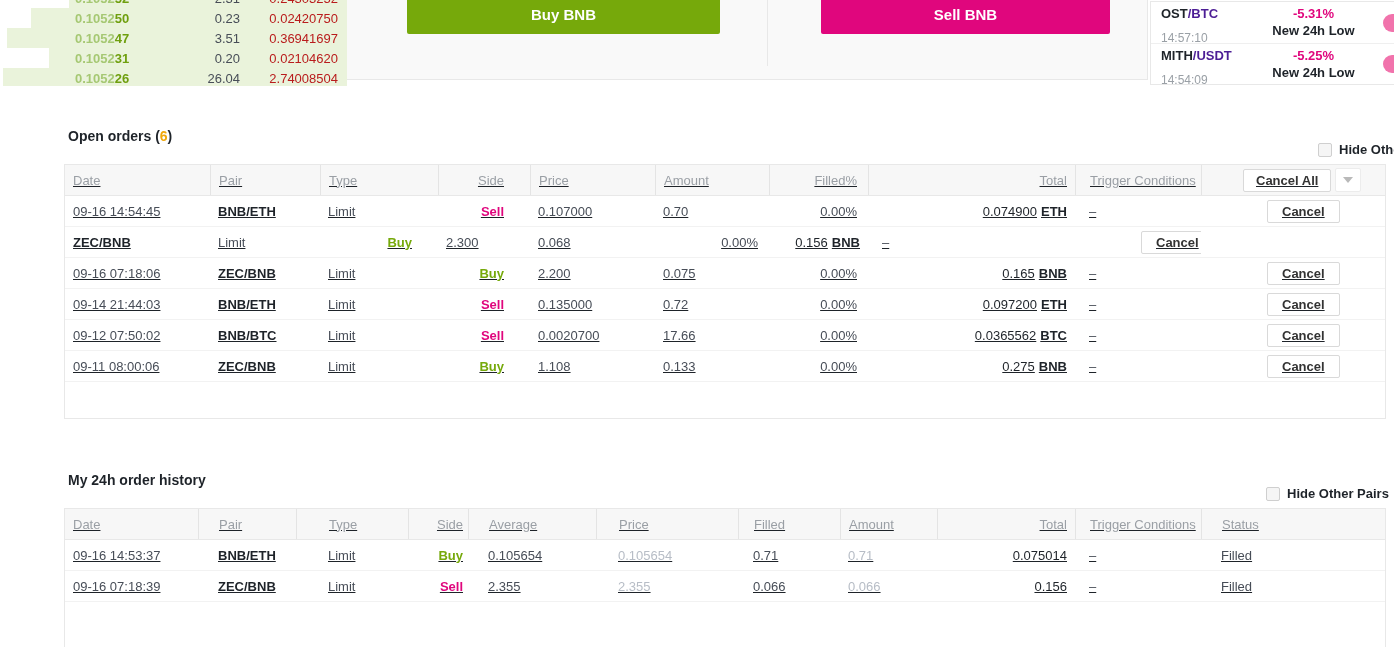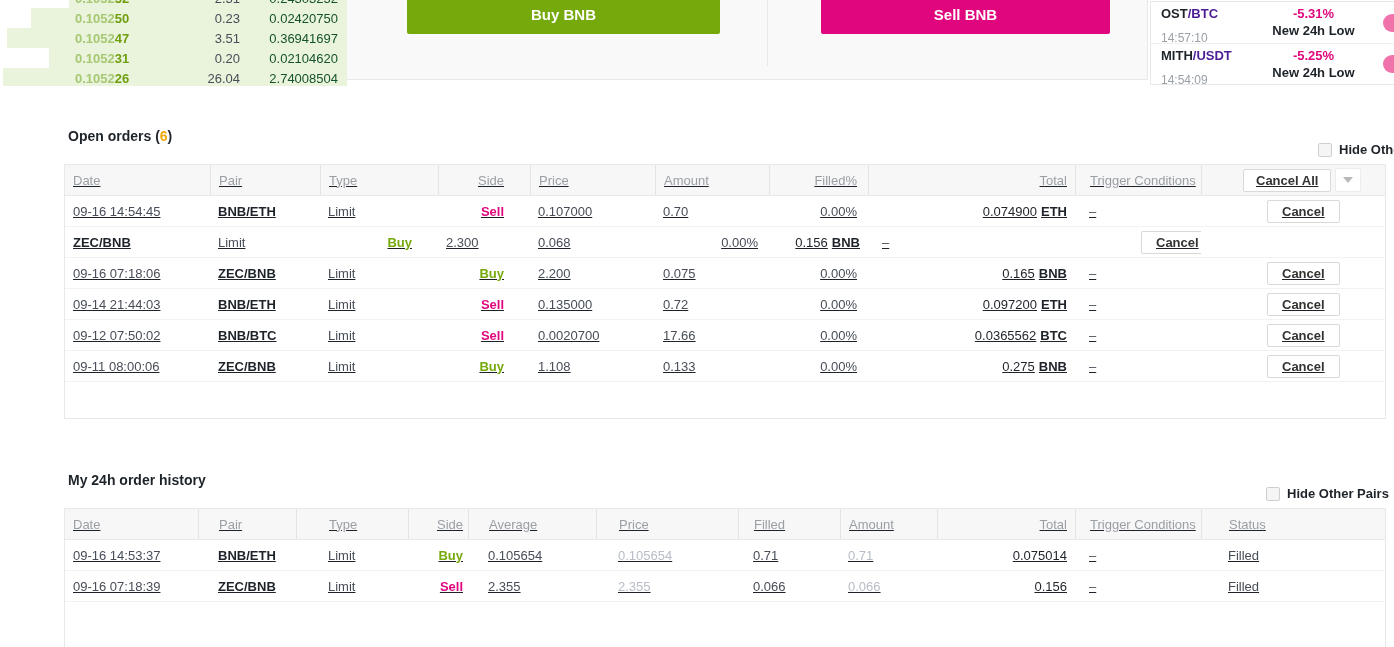--- a/index.html
+++ b/index.html
@@ -6,21 +6,21 @@
   .page{position:relative;width:1394px;height:647px;background:#fff;overflow:hidden;
         font-family:"Liberation Sans",sans-serif;color:#1e2329;}
 
   
   .orderbook{position:absolute;left:0;top:0;width:347px;height:86px;overflow:hidden;background:#fff;}
   .ob-row{position:absolute;left:0;width:347px;height:20px;}
   .ob-depth{position:absolute;right:0;top:0;height:100%;background:var(--depth-green,#eaf3db);}
   .ob-price{position:absolute;left:75px;top:3px;font-size:13px;color:var(--price-light-green,#a6c873);font-weight:700;}
   .ob-price b{color:var(--price-dark-green,#6f9f0e);font-weight:700;}
   .ob-amount{position:absolute;right:107px;top:3px;font-size:13px;color:#474d57;}
-  .ob-total{position:absolute;right:9px;top:3px;font-size:13px;color:#14532d;}
+  .ob-total{position:absolute;right:9px;top:3px;font-size:13px;color:#b91c1c;}
 
   
   .trade-panel{position:absolute;left:347px;top:0;width:800px;height:79px;background:#f9f9f9;
                border-bottom:1px solid #e8e8e8;border-right:1px solid #e8e8e8;}
   .tp-divider{position:absolute;left:420px;top:0;width:1px;height:66px;background:#e8e8e8;}
   .btn{position:absolute;top:-14px;height:48px;border:none;border-radius:2px;color:#fff;
        font-family:"Liberation Sans",sans-serif;font-size:15px;font-weight:700;
        display:flex;align-items:center;justify-content:center;padding-top:10px;box-sizing:border-box;cursor:pointer;}
   .btn-buy{left:60px;width:313px;background:var(--buy-green,#76a90b);}
   .btn-sell{left:474px;width:289px;background:var(--sell-pink,#e0067d);}
@@ -53,21 +53,21 @@
   .thead{background:#f7f7f7;border-bottom:1px solid #e8e8e8;color:#9a9fa5;font-size:13px;}
   .trow{border-bottom:1px solid #f2f2f2;font-size:13px;color:#474d57;}
   .oo .thead,.oo .trow{grid-template-columns:145px 110px 118px 92px 125px 114px 99px 207px 126px 1fr;}
   .hist .thead,.hist .trow{grid-template-columns:133px 98px 112px 60px 128px 142px 102px 97px 138px 126px 1fr;}
   .th,.td{display:flex;align-items:center;padding-left:8px;box-sizing:border-box;overflow:hidden;white-space:nowrap;}
   .th{border-left:1px solid #e4e4e4;}
   .th:first-child{border-left:none;}
   .r{justify-content:flex-end;padding-left:0;}
   .pr26{padding-right:26px;} .pr11{padding-right:11px;} .pr8{padding-right:8px;} .pr5{padding-right:5px;}
   .pl14{padding-left:14px;} .pl20{padding-left:20px;} .pl32{padding-left:32px;} .pl22{padding-left:22px;}
-  .pl15{padding-left:15px;} .pl17{padding-left:27px;}
+  .pl15{padding-left:15px;} .pl17{padding-left:20px;}
   .pair-cell{font-weight:700;color:#1e2329;}
   .buy{color:var(--buy-green,#76a90b);font-weight:700;}
   .sell{color:var(--sell-pink,#e0067d);font-weight:700;}
   .muted{color:#b7bdc6;}
   .total-num{color:#1e2329;}
   .total-unit{font-weight:700;color:#1e2329;margin-left:4px;}
   .cancel-btn{margin-left:58px;padding:3px 14px;border:1px solid #d9d9d9;border-radius:2px;background:#fff;
               font-family:"Liberation Sans",sans-serif;font-size:13px;font-weight:700;color:#333;cursor:pointer;}
   .cancel-all-wrap{display:flex;align-items:center;margin-left:33px;}
   .cancel-all-btn{padding:3px 12px;border:1px solid #d9d9d9;border-radius:2px;background:#fff;

